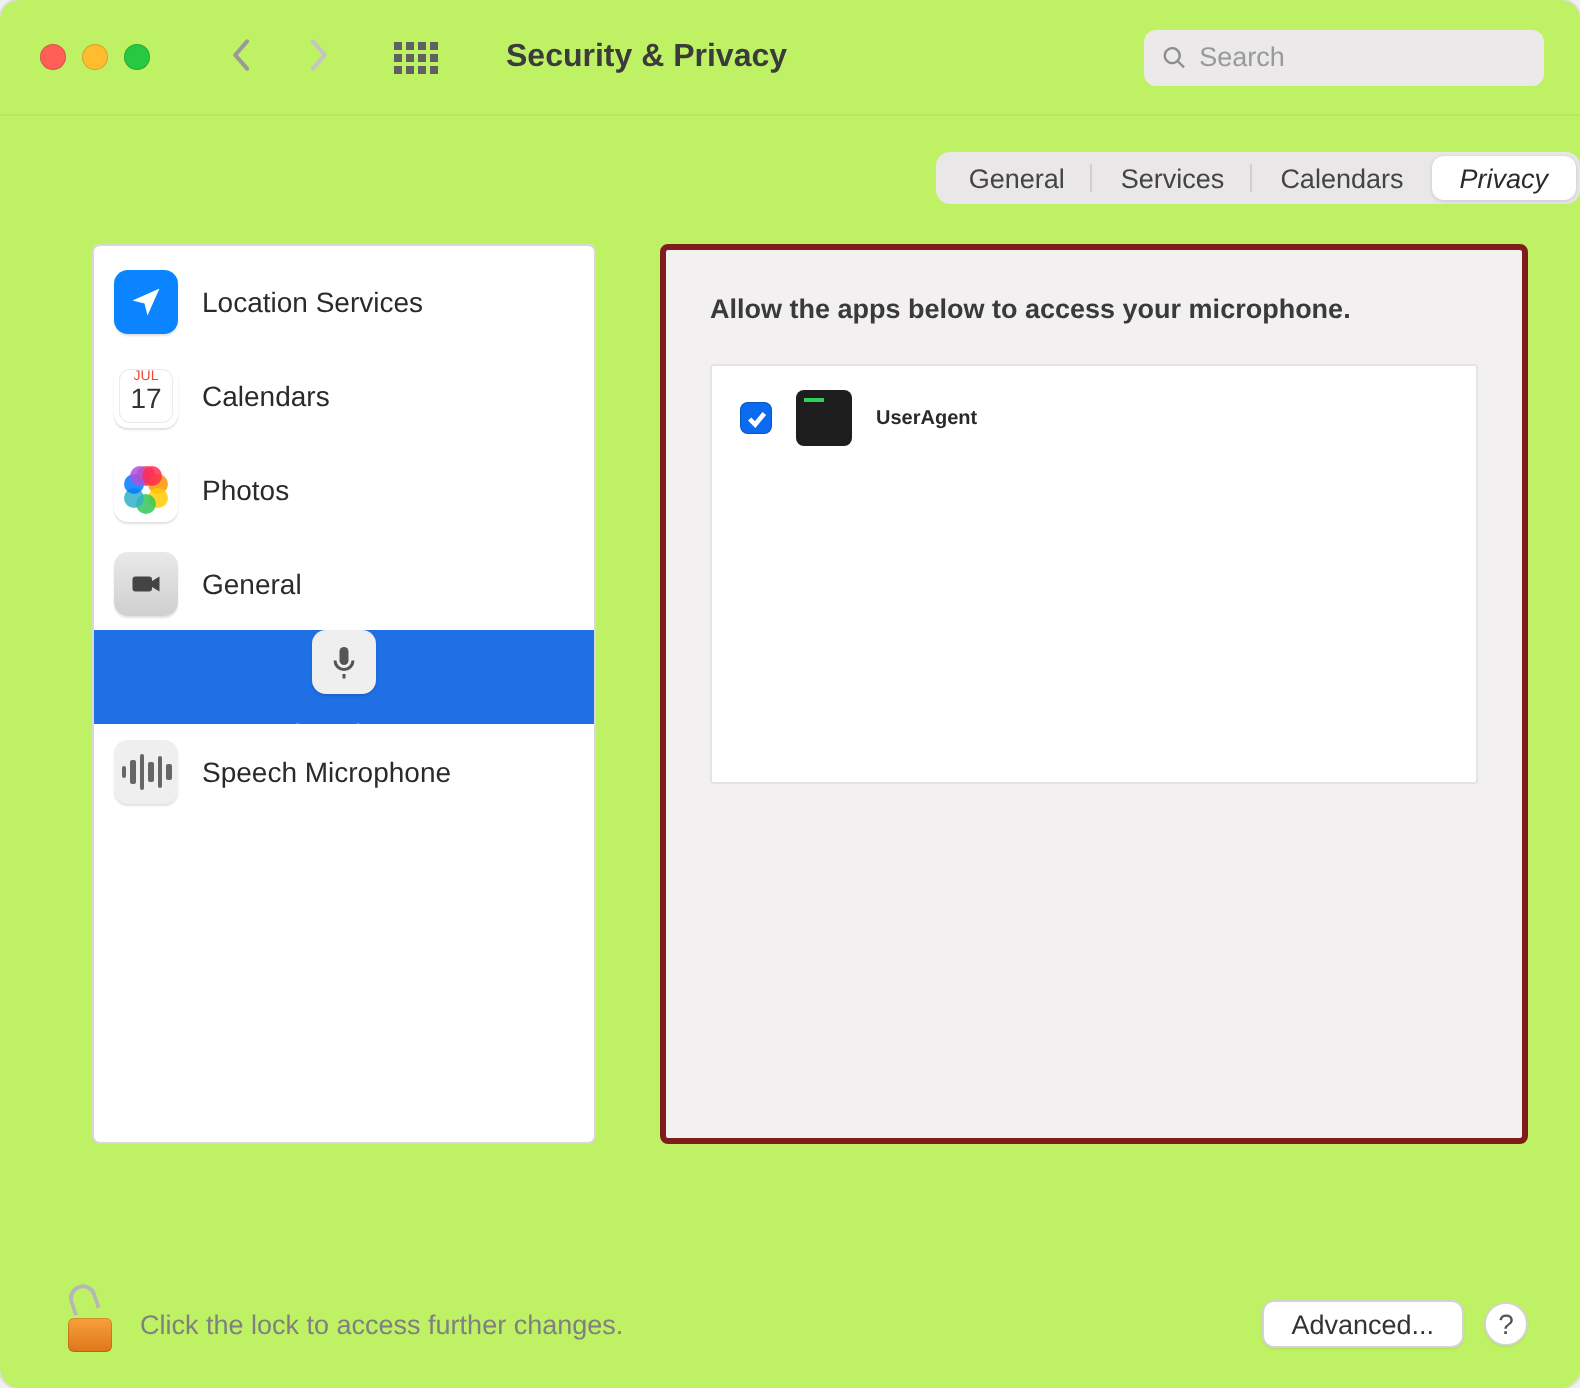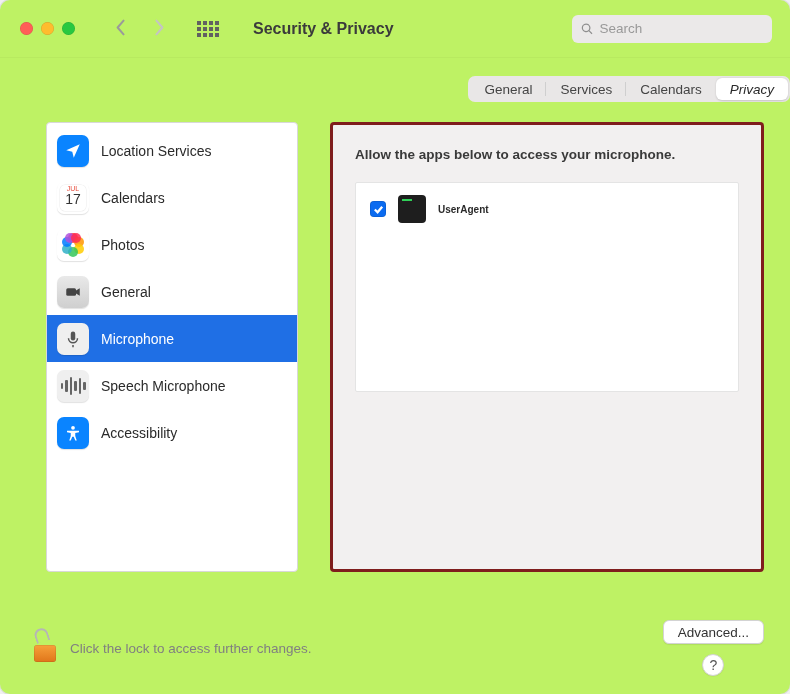--- a/index.html
+++ b/index.html
@@ -111,21 +111,21 @@
   .sidebar::-webkit-scrollbar-track { background:#f2f2f2;}
   .sidebar::-webkit-scrollbar-thumb { background:#c9c9c9; border-radius:8px; border:3px solid #f2f2f2;}
   .srow {
     display:flex; align-items:center;
     height:47px;
     padding:0 10px;
     gap:12px;
     font-size:14px; color:#2a2a2a;
     cursor:default;
   }
-  .srow.selected { background:#1f6fe5; color:#fff; }
+  .srow.selected { background:#1f6fe5; color:#fff;flex-direction:column; }
   .srow .icon {
     width:32px;height:32px;border-radius:7px;
     display:flex;align-items:center;justify-content:center;
     flex-shrink:0;
     box-shadow: 0 1px 1px rgba(0,0,0,0.12);
   }
   .icon svg { width:18px;height:18px; fill:#fff; }
   .icon.locsvc { background:#0a84ff; }
   .icon.contacts { background:linear-gradient(#b27a4a,#8a5a33); }
   .icon.calendars { background:#fff; }
@@ -214,21 +214,21 @@
     transform-origin:bottom left;
   }
   .lock .body {
     position:absolute; bottom:0; left:0;
     width:22px;height:17px;
     background:linear-gradient(#f7a13b,#e0751a);
     border-radius:3px;
     box-shadow:inset 0 0 0 0.5px rgba(0,0,0,0.15);
   }
   .footer-text { font-size:13.5px; color:#808080; }
-  .footer-right { margin-left:auto; display:flex; gap:10px; align-items:center;flex-direction:column;}
+  .footer-right { margin-left:auto; display:flex; gap:10px; align-items:center;}
   .btn {
     background:#fff; border:1px solid #d3d3d3;
     border-radius:6px; height:24px;
     padding:0 14px; font-size:13.5px; color:#333;
     box-shadow:0 0.5px 1px rgba(0,0,0,0.08);
     cursor:default;
   }
   .help {
     width:22px;height:22px;border-radius:50%;
     background:#fff;border:1px solid #d3d3d3;
@@ -361,29 +361,20 @@
                 <span style="height:12px"></span>
               <span style="height:18px"></span>
                 <span style="height:10px"></span>
               <span style="height:16px"></span>
                 <span style="height:8px"></span>
             </div>
           </div>
           <span>Speech Microphone</span>
         </div>
 
-        <div class="srow">
-          <div class="icon access">
-            <svg viewBox="0 0 24 24">
-                <circle cx="12" cy="5" r="2.5"></circle>
-                <path d="M4 9h16v2l-5 1v4l2 6h-2l-2-5h-2l-2 5H7l2-6v-4L4 11z"></path>
-              </svg>
-          </div>
-          <span>Accessibility</span>
-        </div>
 
       </div>
     </div>
 
     <div class="detail-pane">
       <div class="detail-head">Allow the apps below to access your microphone.</div>
       <div class="app-list">
         <div class="app-row">
           <div class="chk">
             <svg viewBox="0 0 12 12">

